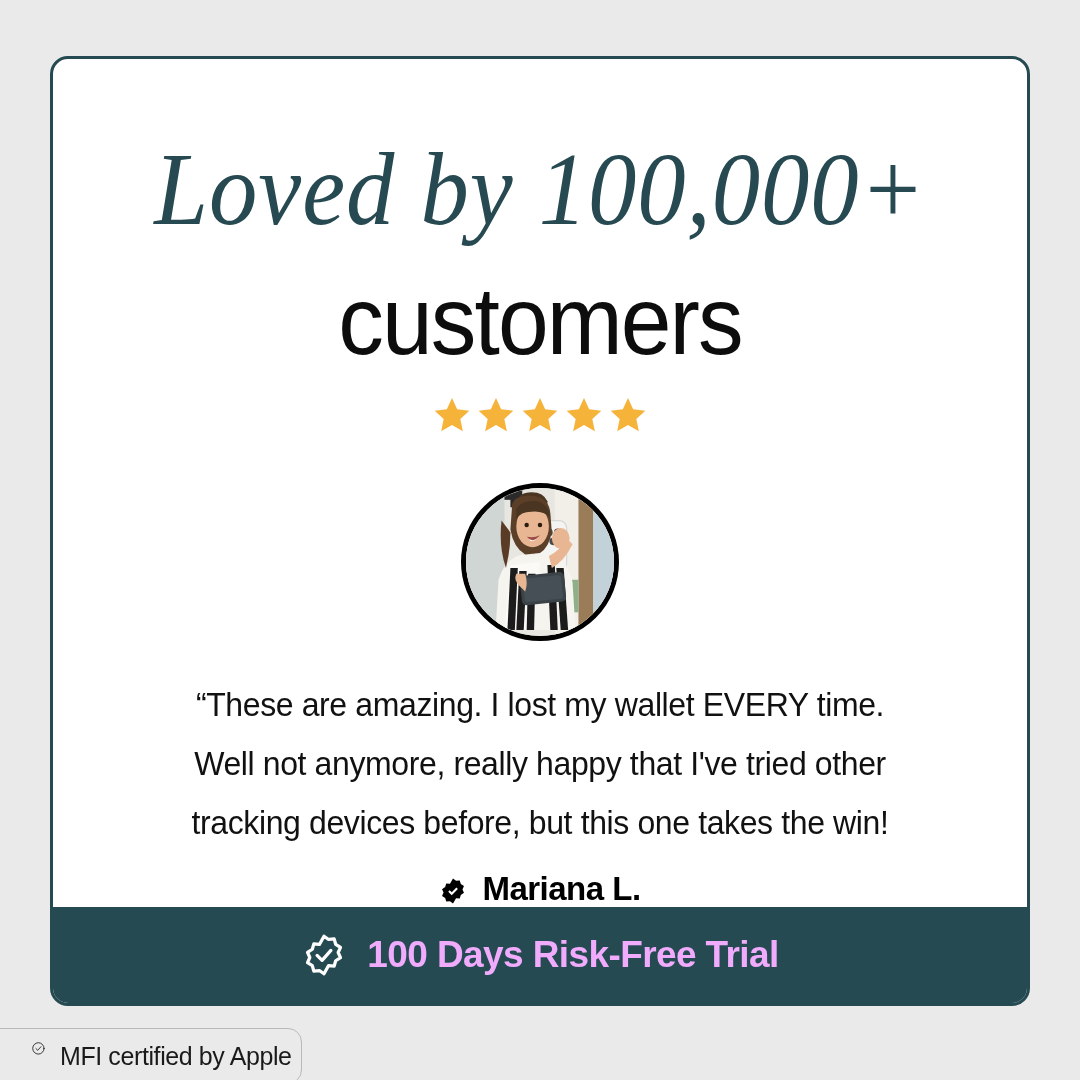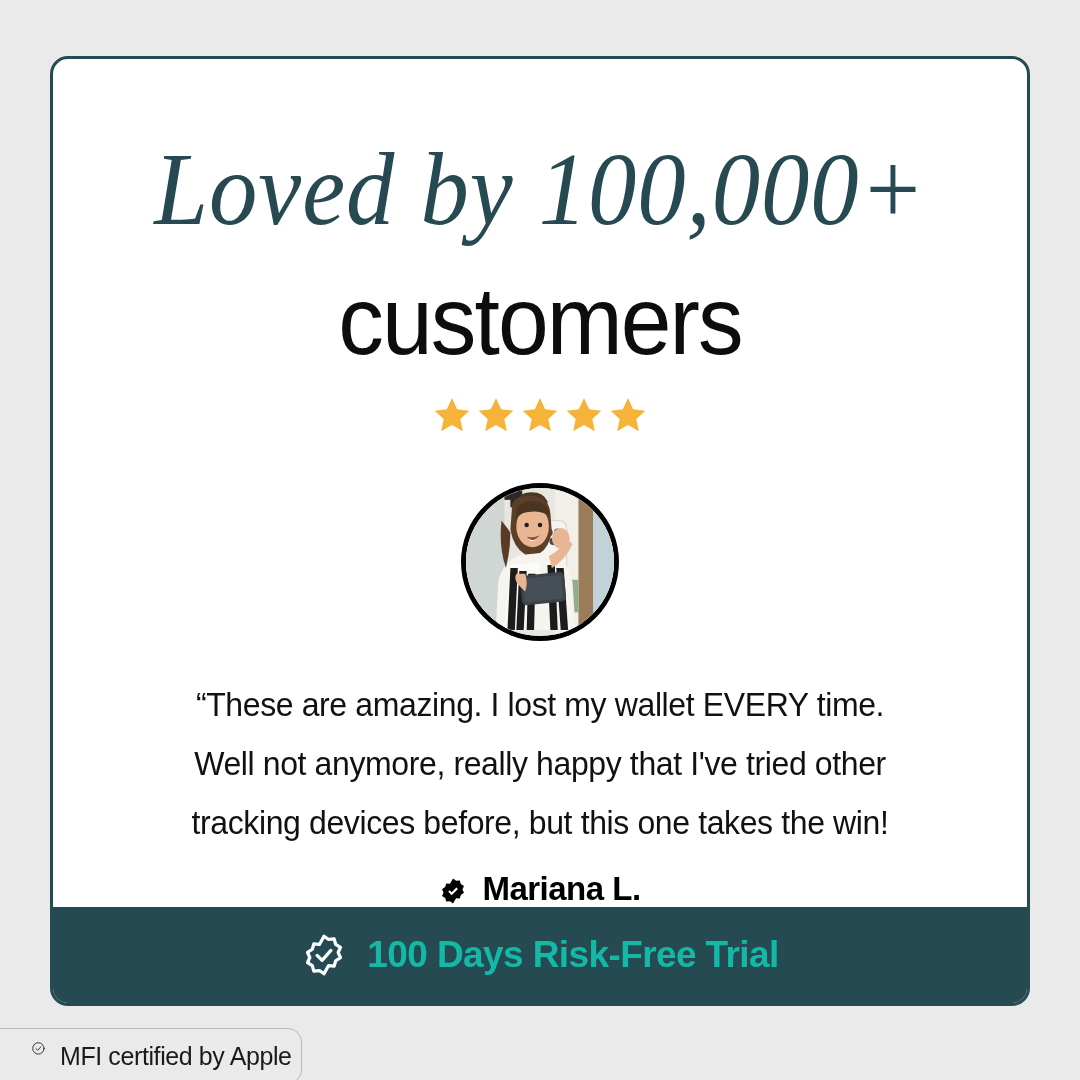--- a/index.html
+++ b/index.html
@@ -90,21 +90,21 @@
   
   .trial-bar {
     position:absolute;
     left:0; right:0; bottom:0;
     height:96px;
     background:#254A52;
     display:flex; align-items:center; justify-content:center; gap:20px;
   }
   .trial-icon { width:46px; height:46px; display:block; }
   .trial-text {
-    color:#14b8a6;
+    color:#f0abfc;
     font-size:37px;
     font-weight:bold;
     letter-spacing:-0.6px;
   }
 
   
   .mfi-pill {
     position:absolute;
     left:-24px; bottom:-4px;
     width:326px; height:56px;

